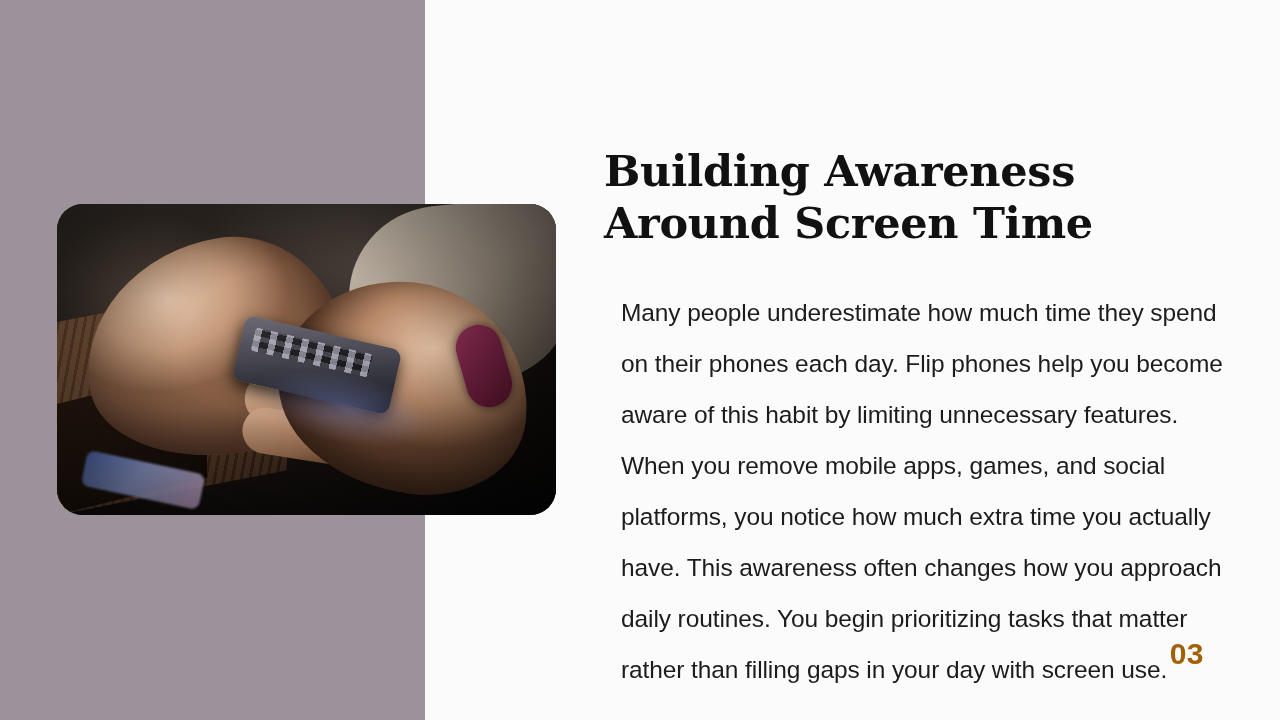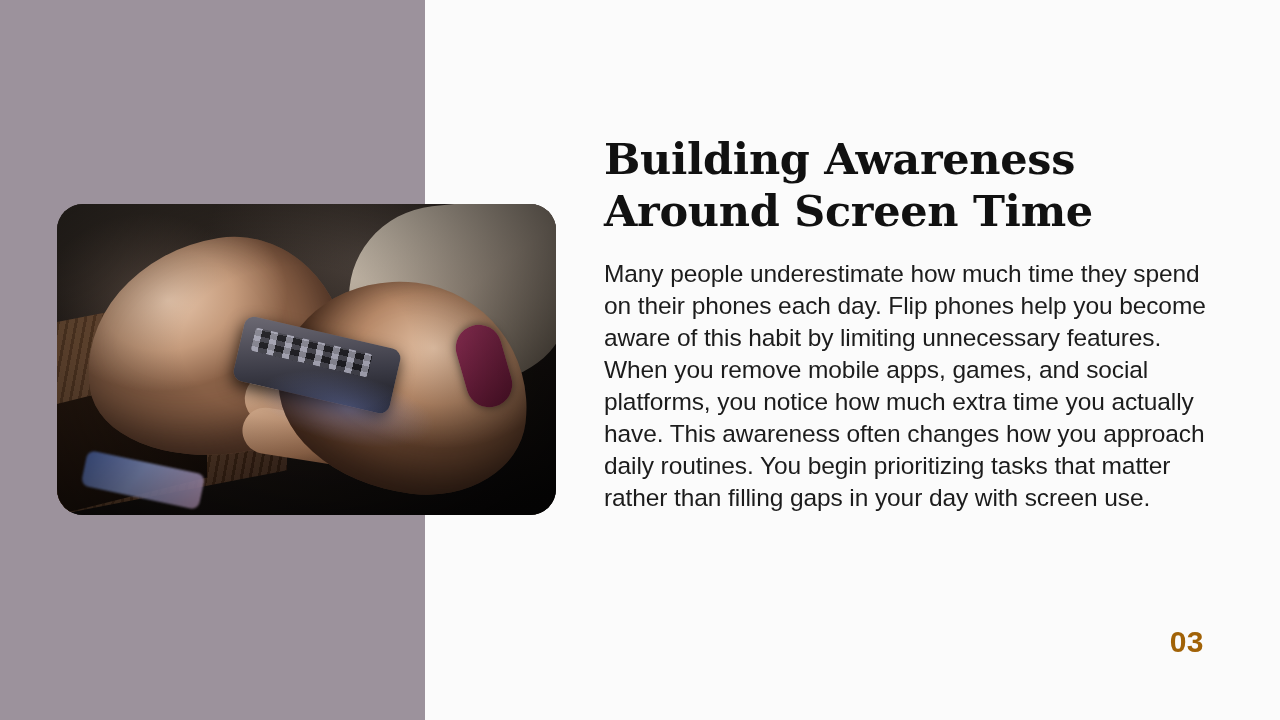--- a/index.html
+++ b/index.html
@@ -181,21 +181,21 @@
   }
   .vignette {
     position: absolute;
     inset: 0;
     background: radial-gradient(ellipse 330px 220px at 48% 45%, rgba(0,0,0,0) 35%, rgba(0,0,0,0.55) 100%);
   }
 
   .content {
     position: absolute;
     left: 604px;
-    top: 0;
+    top: 12px;
     width: 614px;
     height: 548px;
   }
   .title {
     position: absolute;
     top: 133px;
     left: 0;
     width: 600px;
     margin: 0;
     font-family: "DejaVu Serif", serif;
@@ -203,24 +203,24 @@
     font-size: 43px;
     line-height: 52px;
     letter-spacing: -0.3px;
     color: #111111;
   }
   .body-text {
     position: absolute;
     top: 258px;
     left: 0;
     width: 605px;
-    margin: 0;
+    margin: 17px;
     font-family: "Liberation Sans", sans-serif;
     font-size: 24.5px;
-    line-height: 32px;
+    line-height: 51px;
     color: #1c1c1c;
     letter-spacing: -0.1px;
   }
   .page-number {
     position: absolute;
     right: 14px;
     top: 625px;
     font-family: "Liberation Sans", sans-serif;
     font-weight: 700;
     font-size: 30px;

